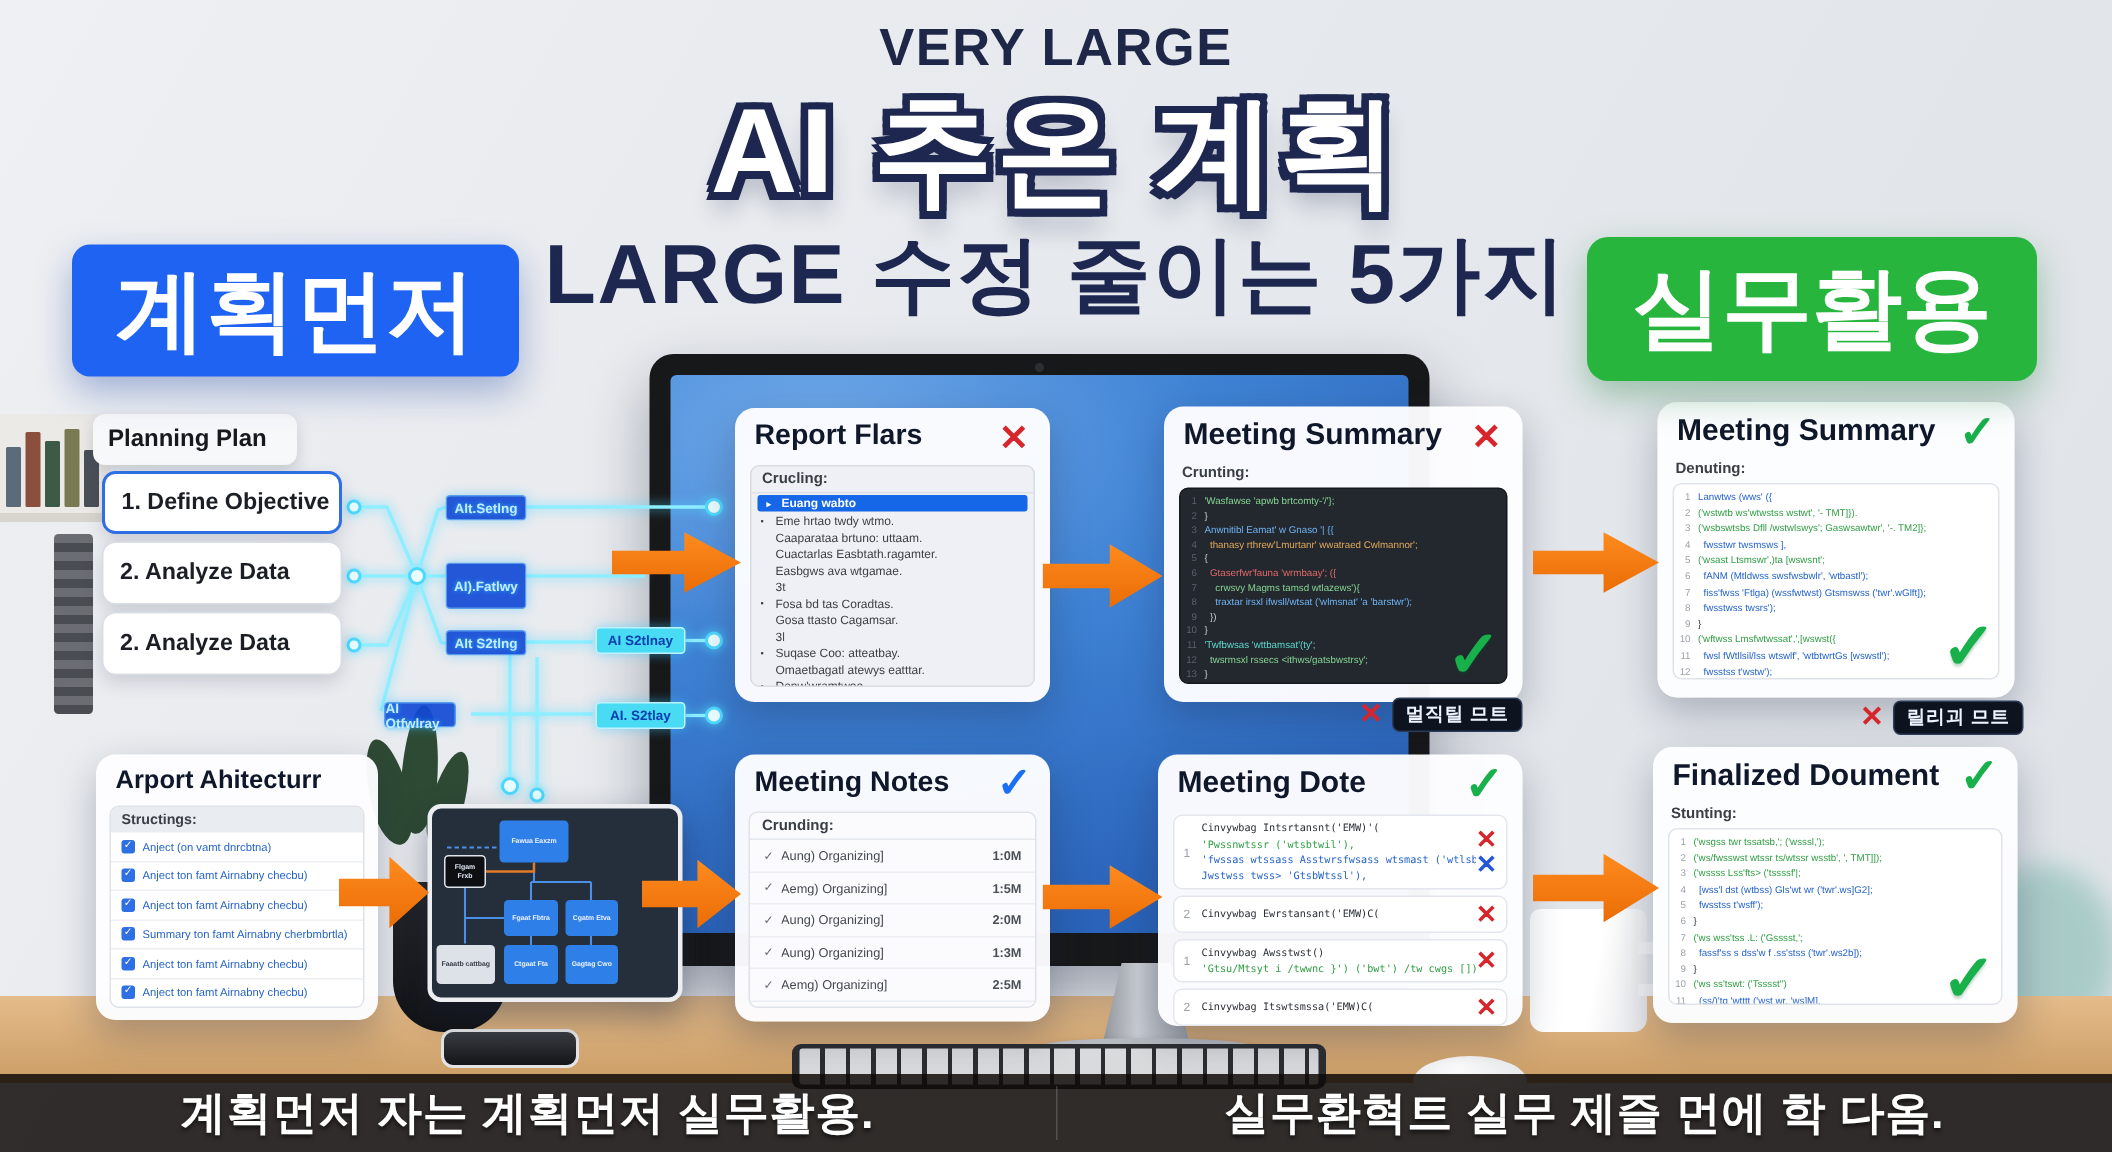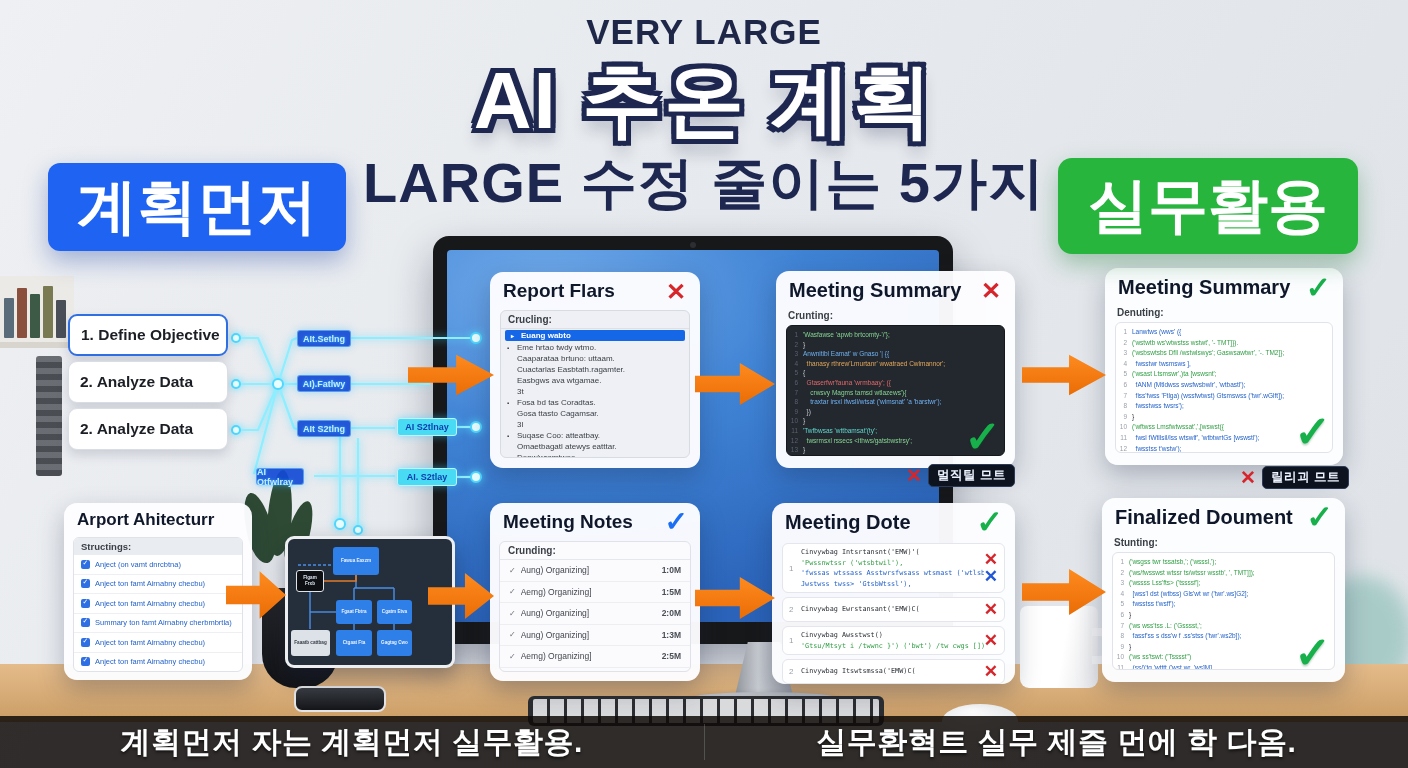--- a/index.html
+++ b/index.html
@@ -210,21 +210,21 @@
       <circle cx="58" cy="64" r="5"></circle>
         <circle cx="256" cy="18" r="5"></circle>
         <circle cx="256" cy="107" r="5"></circle>
       <circle cx="256" cy="157" r="5"></circle>
         <circle cx="120" cy="204" r="5"></circle>
         <circle cx="138" cy="210" r="4"></circle>
     </g>
   </svg>
 
   <div class="abs tag-dark" style="left:297px;top:330px;width:54px;height:17px">AIt.Setlng</div>
-  <div class="abs tag-dark" style="left:297px;top:375px;width:54px;height:17px">AI).Fatlwy</div>
+  <div class="abs tag-dark" style="left:297px;top:375px;width:54px;height:31px">AI).Fatlwy</div>
   <div class="abs tag-dark" style="left:297px;top:420px;width:54px;height:17px">AIt S2tlng</div>
   <div class="abs tag-dark" style="left:256px;top:468px;width:48px;height:17px">AI Otfwlray</div>
   <div class="abs tag-cyan" style="left:397px;top:418px;width:60px;height:18px">AI S2tlnay</div>
   <div class="abs tag-cyan" style="left:397px;top:468px;width:60px;height:18px">AI. S2tlay</div>
 
   <div class="abs flow">
     <svg width="164" height="126" viewBox="0 0 164 126" style="position:absolute;left:0;top:0">
       <g fill="none" stroke="#4a90e8" stroke-width="1.4">
         <polyline points="10,26 45,26" stroke-dasharray="3,2"></polyline>
         <polyline points="22,53 22,90"></polyline>
@@ -240,20 +240,21 @@
     </svg>
     <div class="fbox fblue" style="left:45px;top:8px;width:46px;height:28px">Fawua Eaxzm</div>
     <div class="fbox fblack" style="left:8px;top:31px;width:28px;height:22px">Flgam Frxb</div>
     <div class="fbox fblue" style="left:48px;top:61px;width:36px;height:24px">Fgaat Fbtra</div>
     <div class="fbox fblue" style="left:89px;top:61px;width:35px;height:24px">Cgatm Etva</div>
     <div class="fbox fgray" style="left:3px;top:91px;width:39px;height:26px">Faaatb cattbag</div>
     <div class="fbox fblue" style="left:48px;top:91px;width:36px;height:26px">Ctgaat Fta</div>
     <div class="fbox fblue" style="left:89px;top:91px;width:35px;height:26px">Gagtag Cwo</div>
   </div>
 
+  <div class="abs plan-label">Planning Plan</div>
   <div class="abs steps">
 
       <div class="step active">
         <span>1. Define Objective</span>
       </div>
 
       <div class="step">
         <span>2. Analyze Data</span>
       </div>
 

